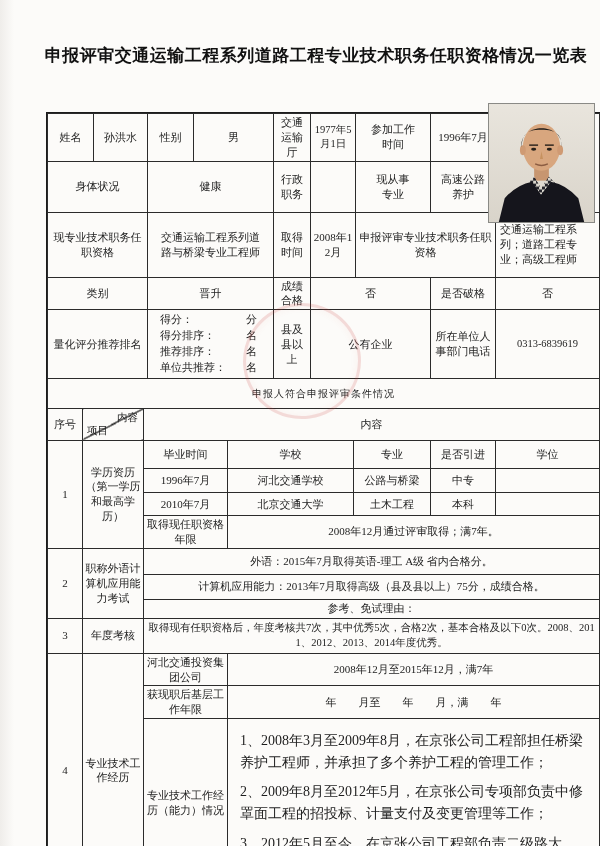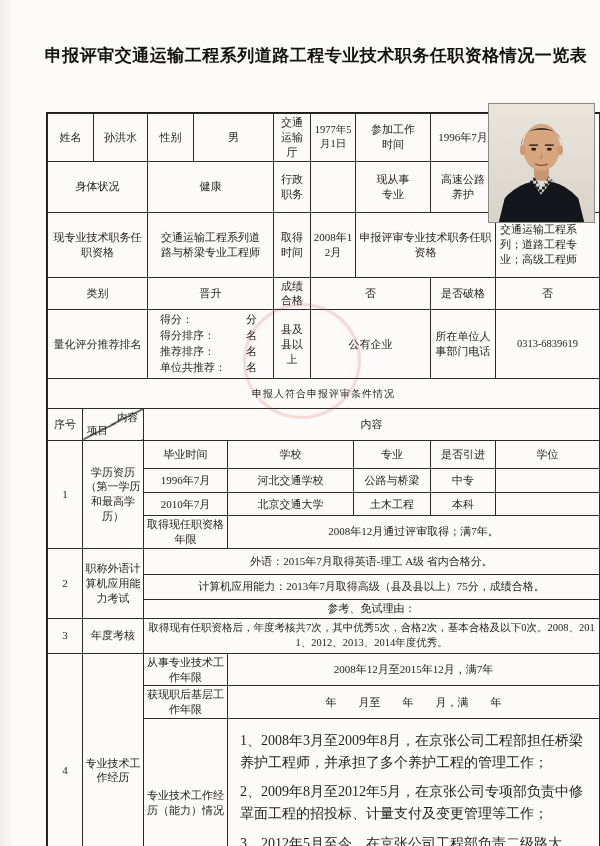--- a/index.html
+++ b/index.html
@@ -203,21 +203,21 @@
 
       <tr style="height:35px">
         <td>3</td>
         <td>年度考核</td>
         <td colspan="5" class="sm">取得现有任职资格后，年度考核共7次，其中优秀5次，合格2次，基本合格及以下0次。2008、2011、2012、2013、2014年度优秀。</td>
       </tr>
 
       <tr style="height:29px">
         <td rowspan="3">4</td>
         <td rowspan="3">专业技术工作经历</td>
-        <td>从事专业技术工作年限</td>
+        <td>河北交通投资集团公司</td>
         <td colspan="4">2008年12月至2015年12月，满7年</td>
       </tr>
       <tr style="height:30px">
         <td>获现职后基层工作年限</td>
         <td colspan="4">年　　月至　　年　　月，满　　年</td>
       </tr>
       <tr style="height:63px">
         <td>专业技术工作经历（能力）情况</td>
         <td colspan="4" class="detail-cell">
           <p>1、2008年3月至2009年8月，在京张公司工程部担任桥梁养护工程师，并承担了多个养护工程的管理工作；</p>

